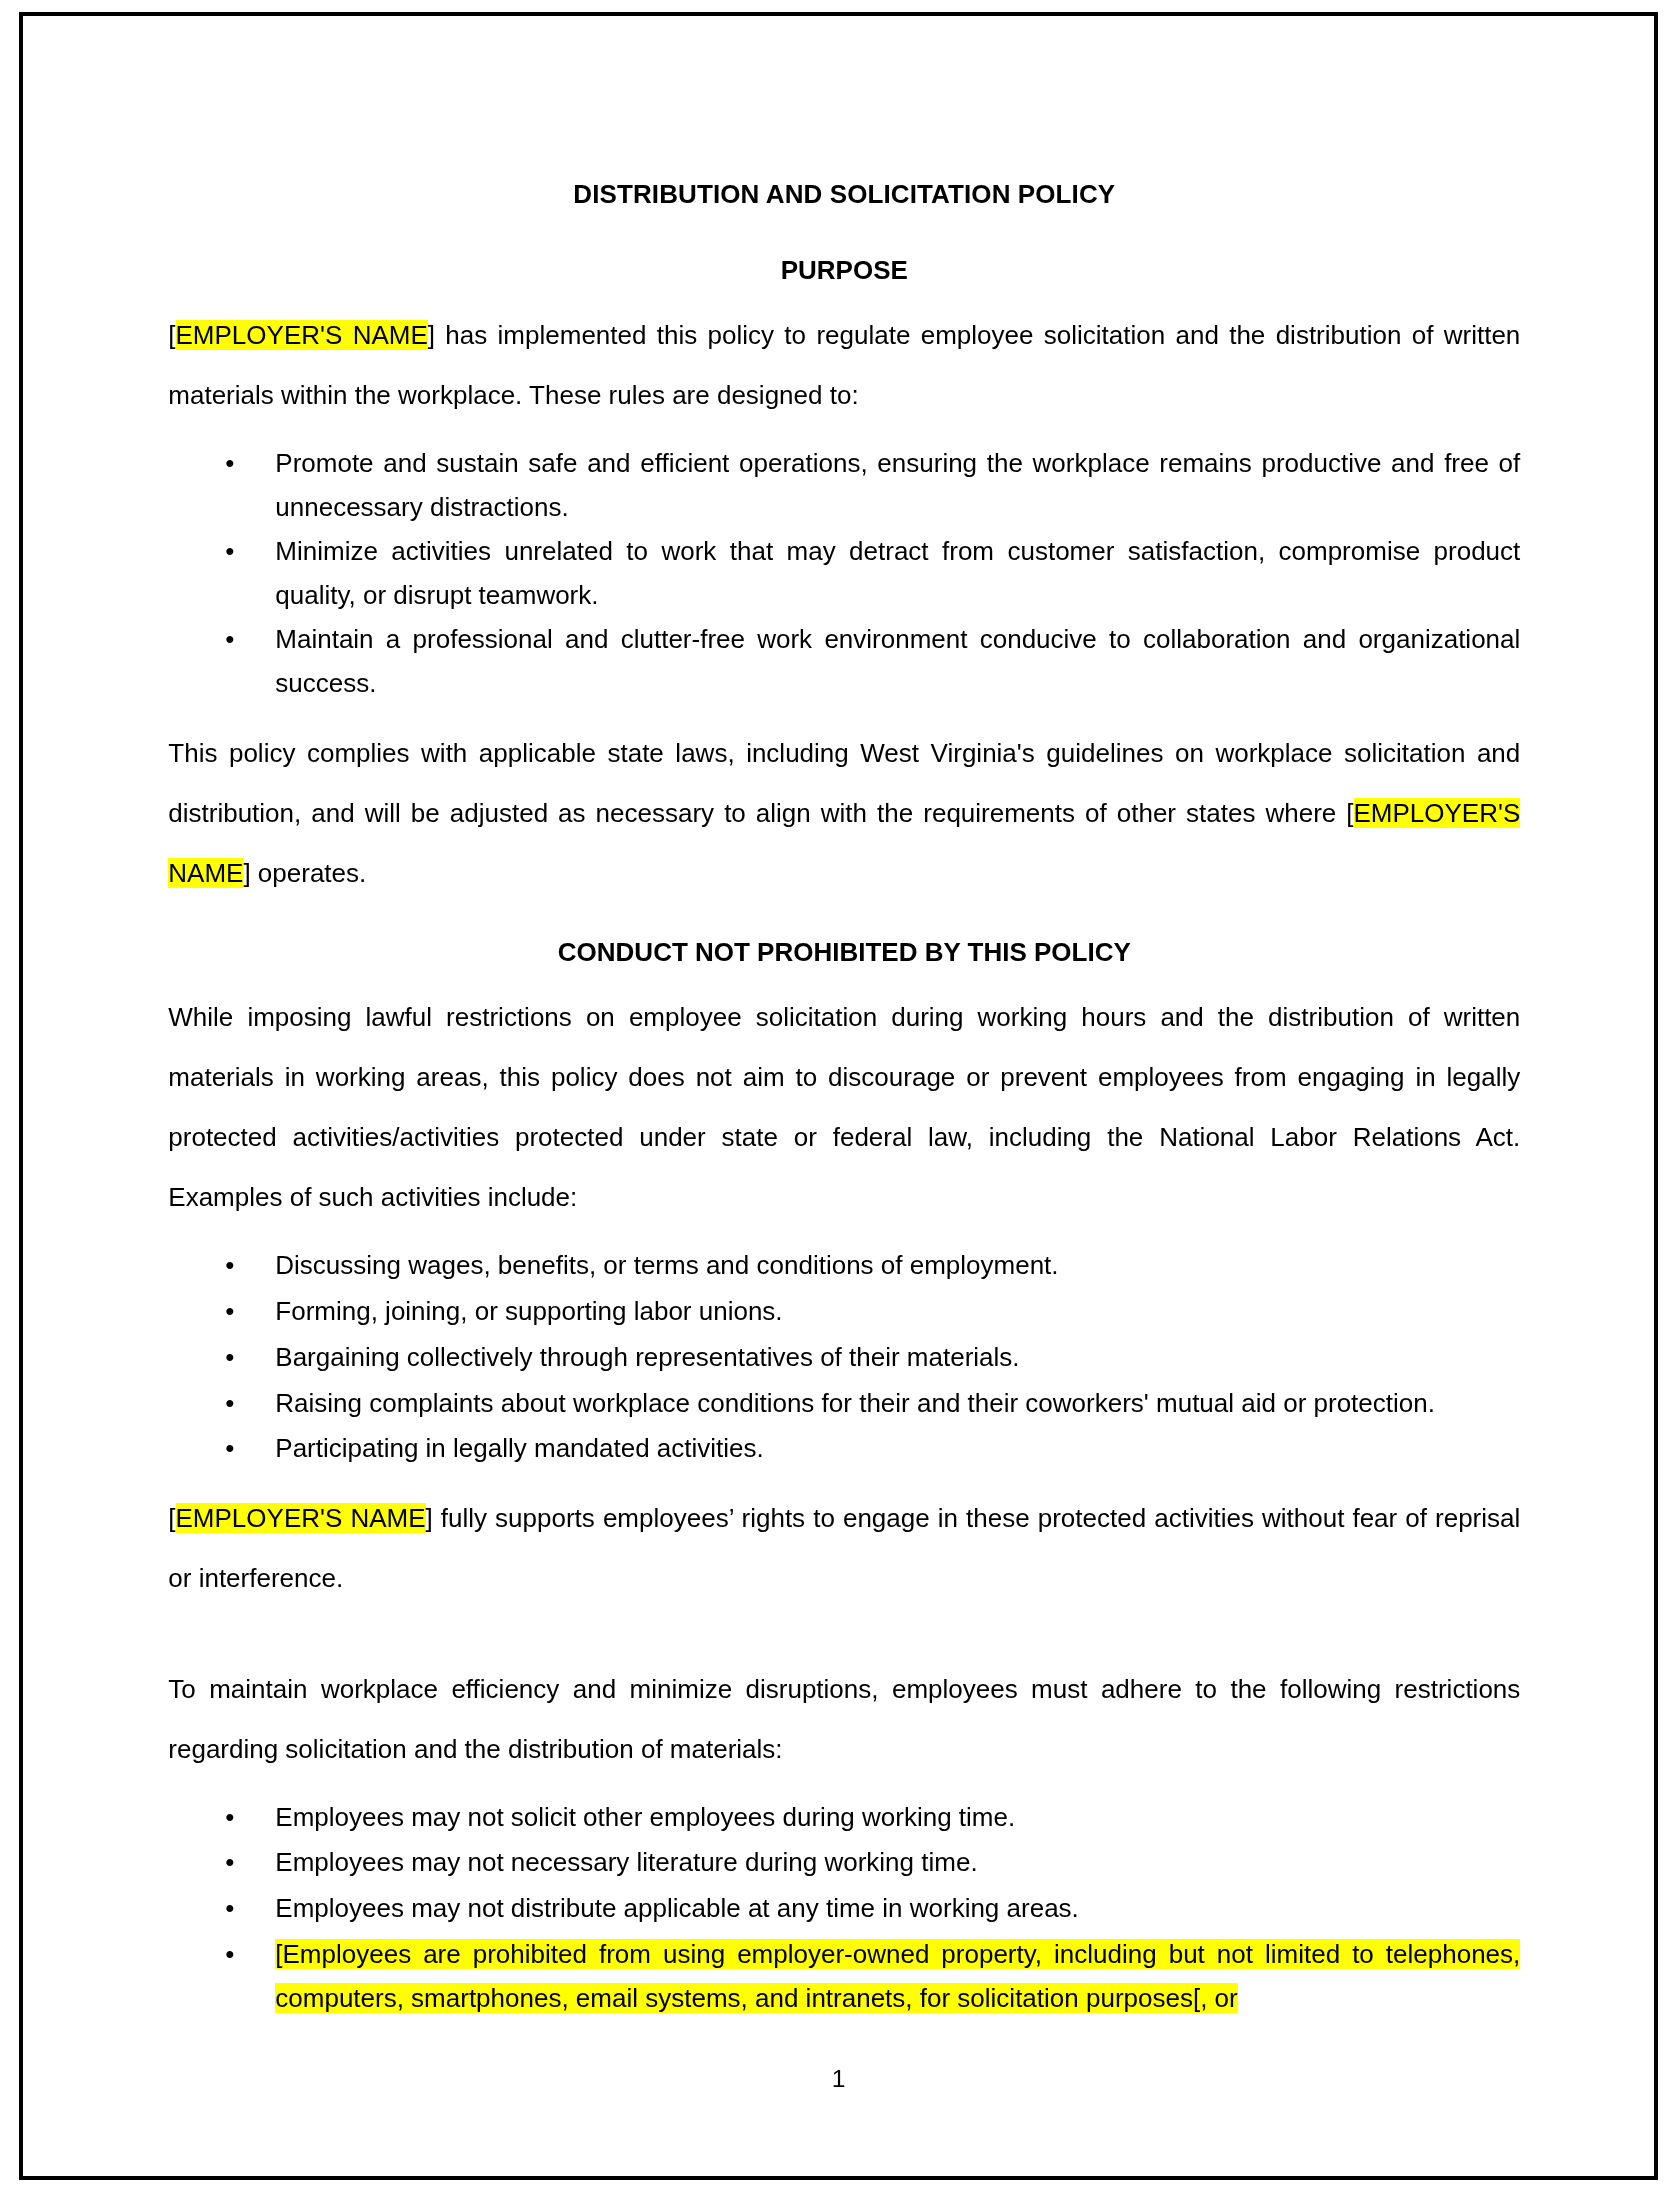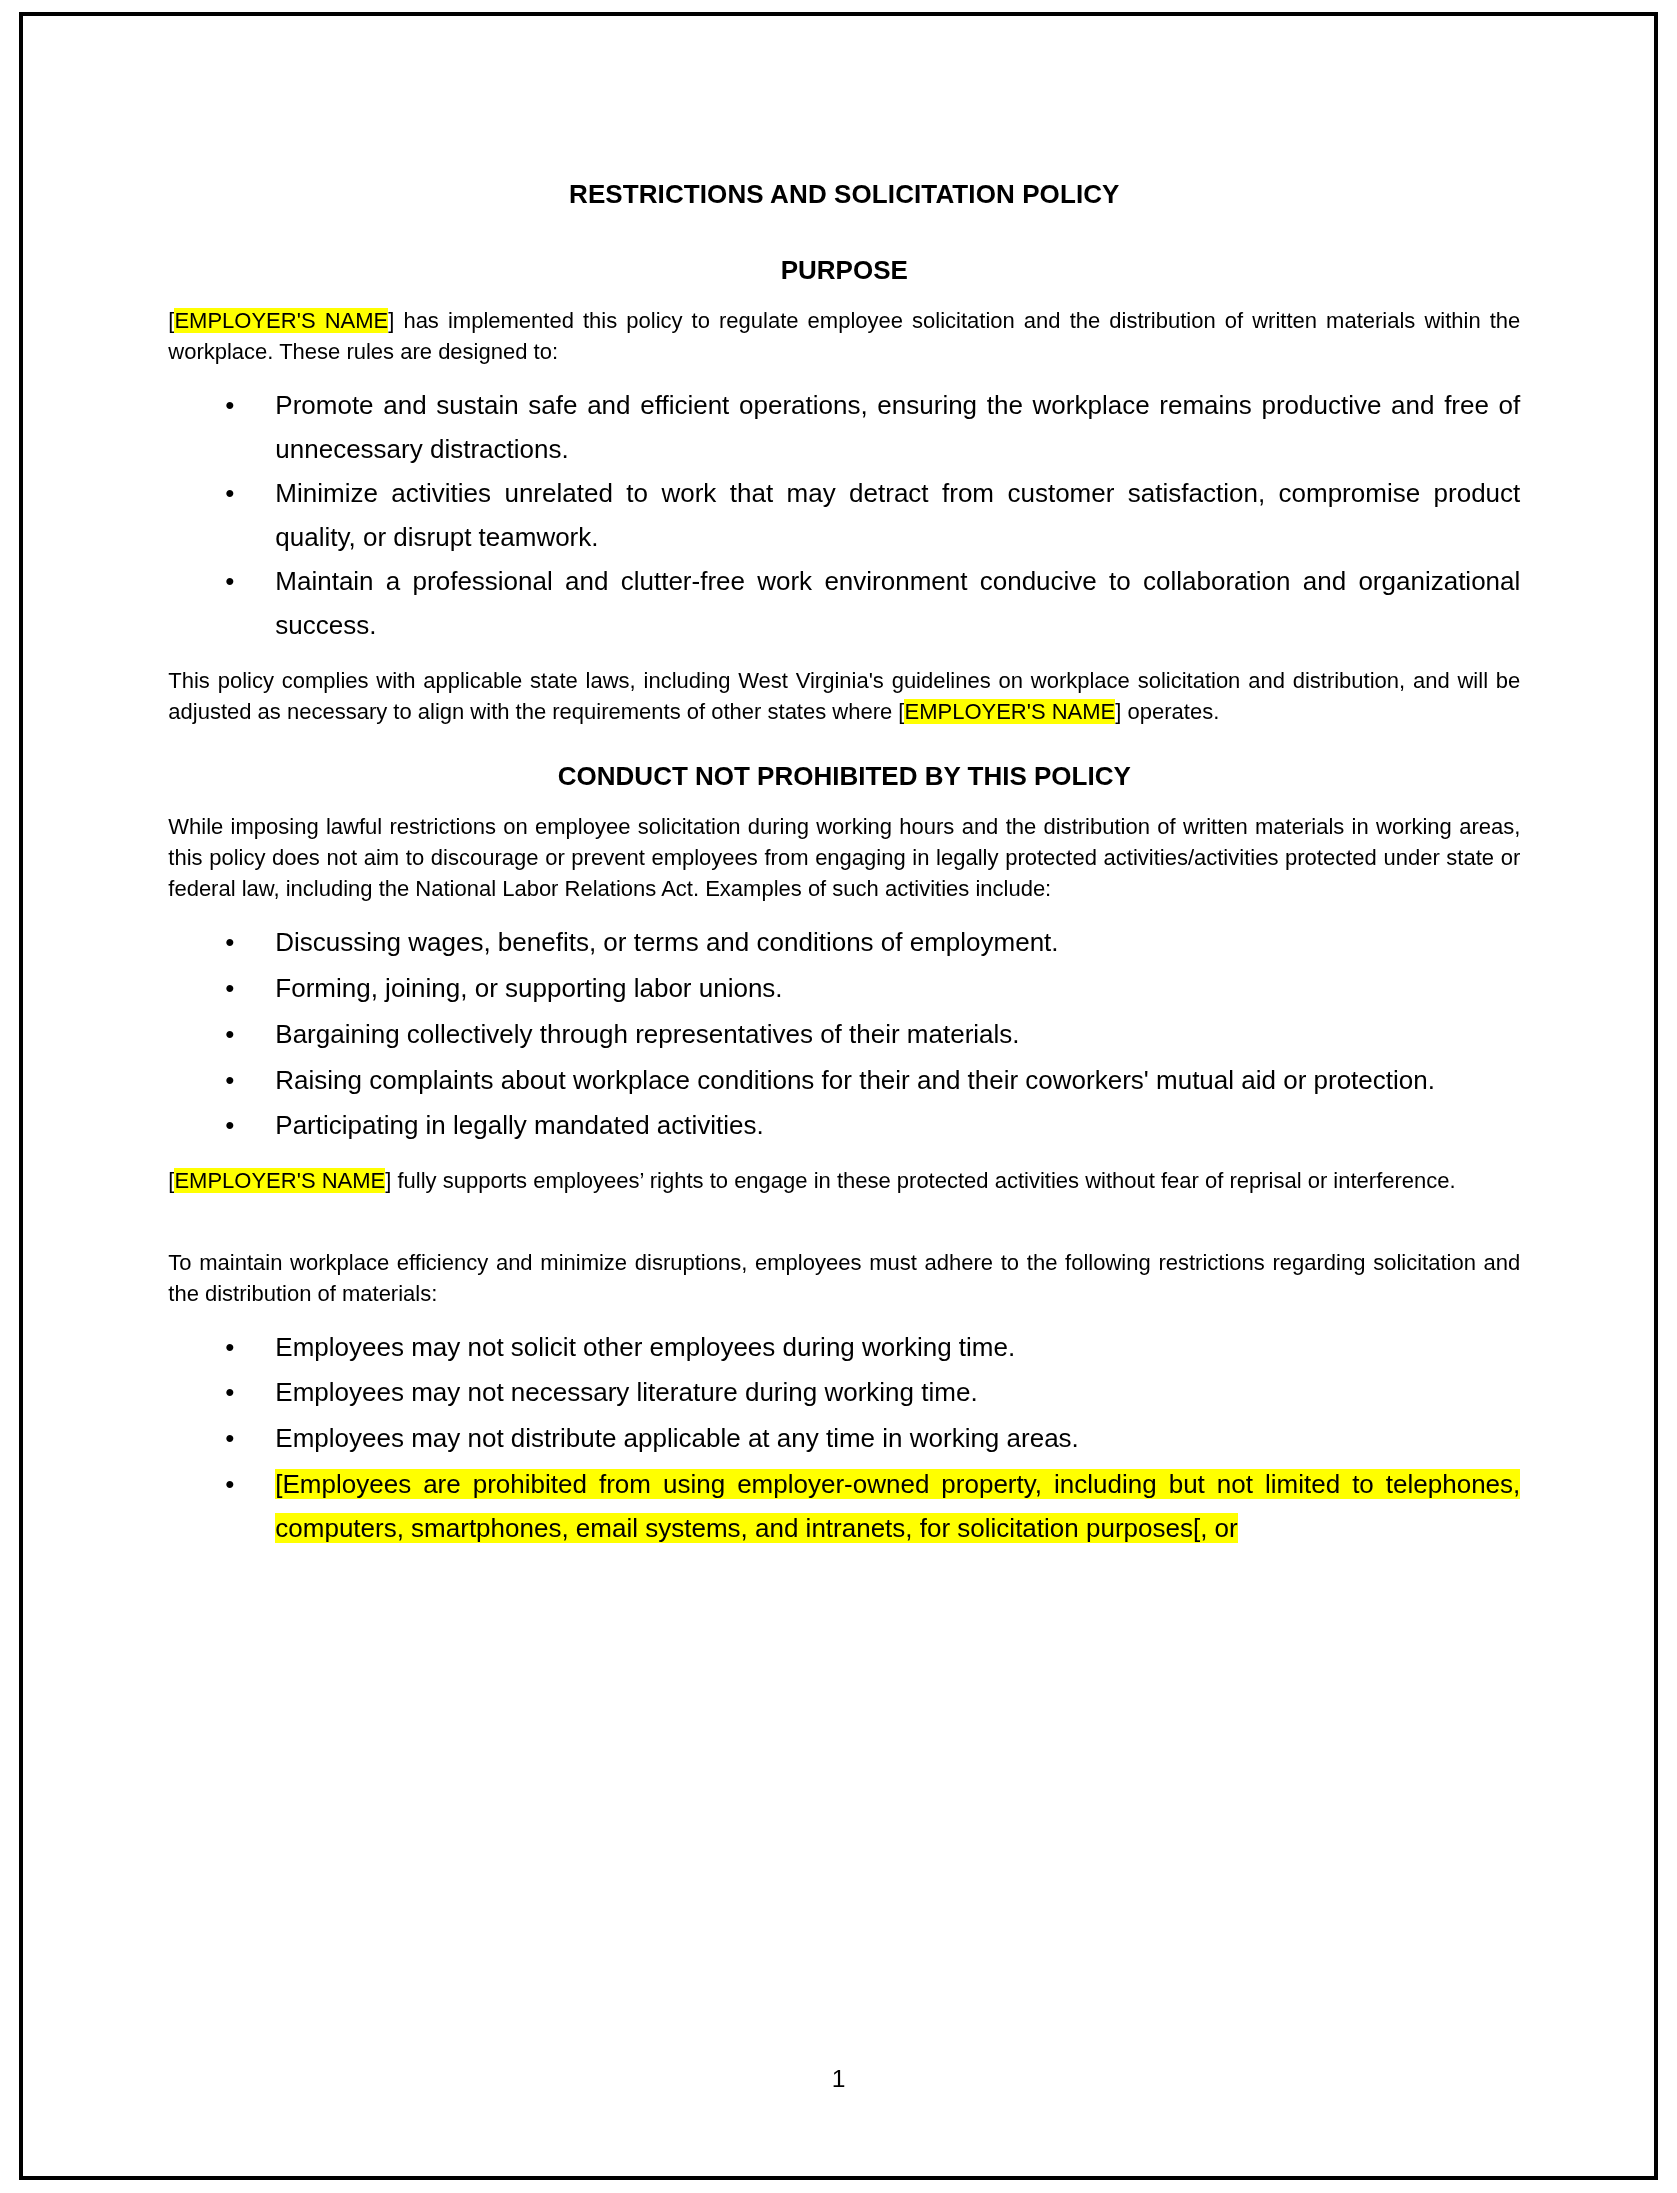--- a/index.html
+++ b/index.html
@@ -60,22 +60,22 @@
   .section-heading {
     font-weight: bold;
     font-size: 26px;
     margin: 0;
     line-height: 1.3;
     text-align: center;
   }
 
   p.body-text {
     margin: 0;
-    font-size: 22px;
-    line-height: 31px;
+    font-size: 26px;
+    line-height: 60px;
     text-align: justify;
     text-justify: inter-word;
   }
 
   
   .sp-purpose        { height: 43px; }
   .sp-after-heading  { height: 17.6px; }
   .sp-list-before    { height: 16px; }
   .sp-list-after     { height: 17.6px; }
   .sp-section-before { height: 33px; }
@@ -124,21 +124,21 @@
     line-height: 1;
   }
 </style>
 </head>
 <body>
 
 <div class="page-frame">
   <div class="page">
     <div class="content">
 
-      <div class="doc-title">RESTRICTIONS AND SOLICITATION POLICY</div>
+      <div class="doc-title">DISTRIBUTION AND SOLICITATION POLICY</div>
 
       <div class="sp-purpose"></div>
 
       <div class="section-heading">PURPOSE</div>
 
       <div class="sp-after-heading"></div>
 
       <p class="body-text"><span>[</span><mark class="hl">EMPLOYER'S NAME</mark><span>] has implemented this policy to regulate employee solicitation and the distribution of written materials within the workplace. These rules are designed to:</span></p>
 
       <div class="sp-list-before"></div>

